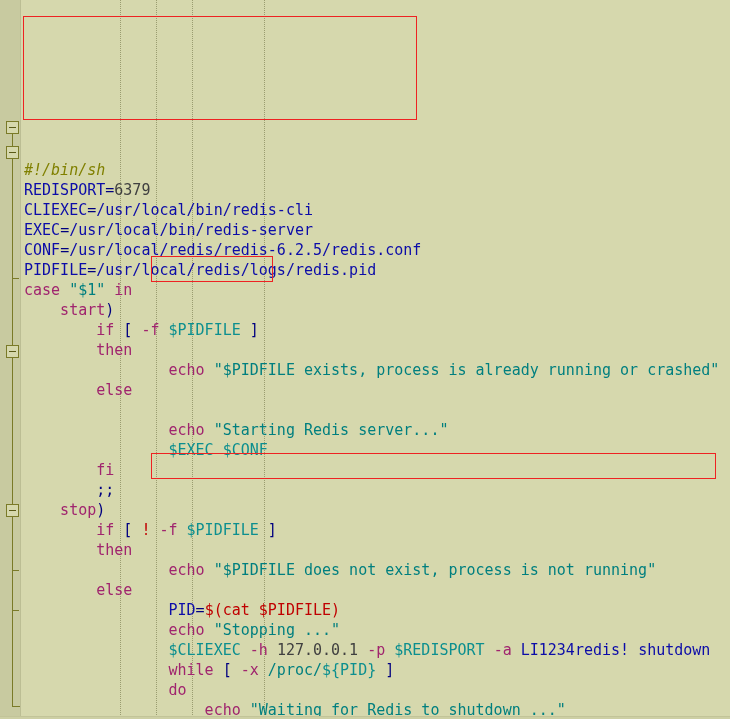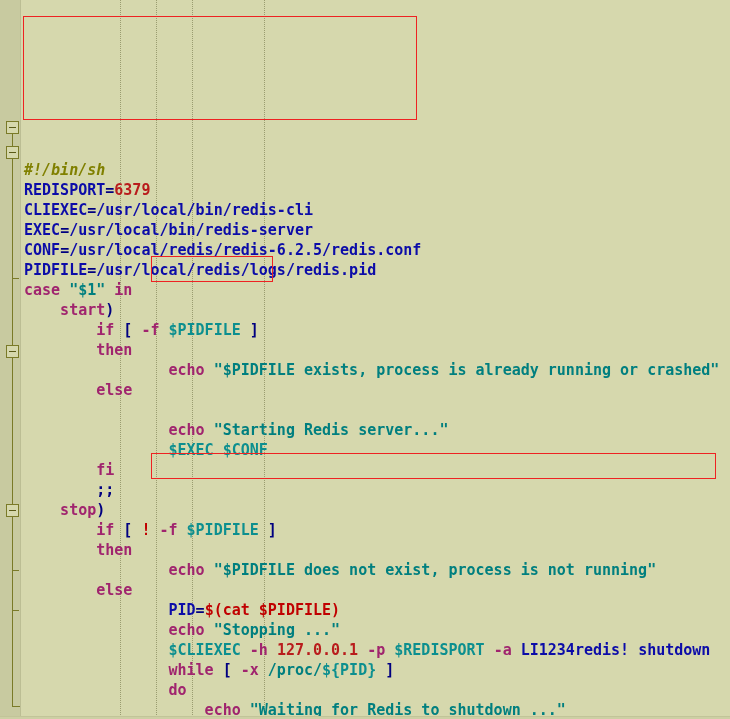--- a/index.html
+++ b/index.html
@@ -45,34 +45,33 @@
     position:absolute;left:20px;top:0;right:0;bottom:0;
     font-size:15px;
     line-height:20px;
     white-space:pre;
   }
   .line{
     height:20px;
     position:relative;
     padding-left:4px;
     box-sizing:border-box;
-    font-weight:bold;
   }
   
   .guide{
     position:absolute;top:0;width:0;height:719px;
     border-left:1px dotted #9a9c70;
   }
   
   .cmt {color:#808000;font-style:italic;}
   .kw  {color:#a0246e;}
   .str {color:#007f7f;}
   .var {color:#0c0ca8;text-align:right;}
   .var2{color:#0c8f8f;margin-top:36px;}
-  .num {color:#b91c1c;}
+  .num {color:#404040;}
   .sub {color:#c00000;}
   .op  {color:#000080;}
   .plain{color:#202020;}
   .punc{color:#000080;}
   
   .anno{
     position:absolute;
     border:1px solid #ee2222;
     box-sizing:border-box;
     pointer-events:none;

